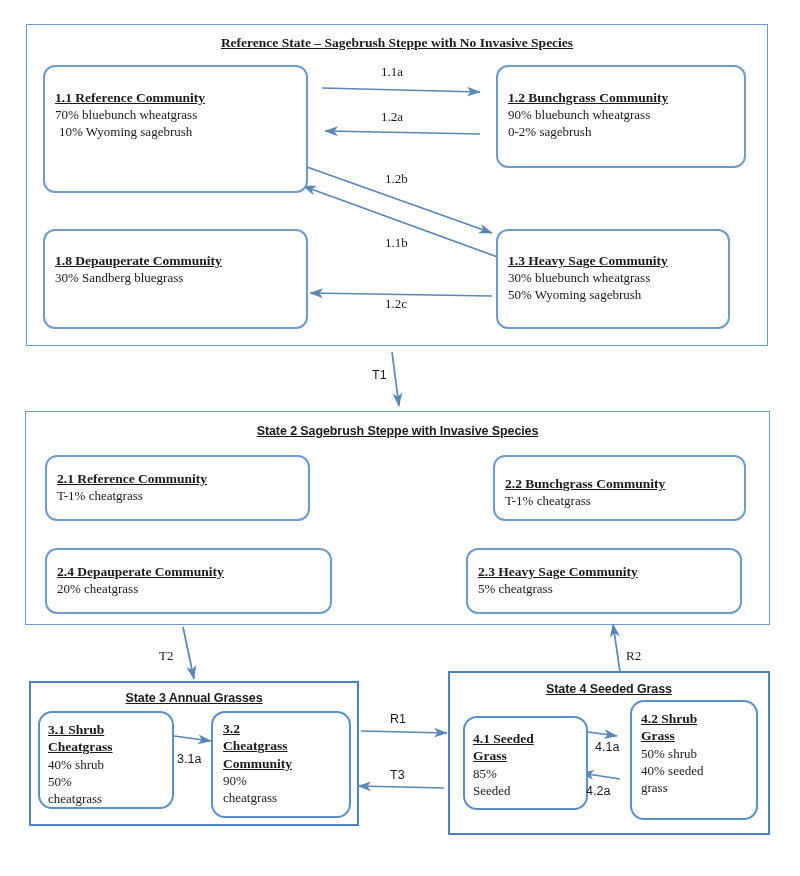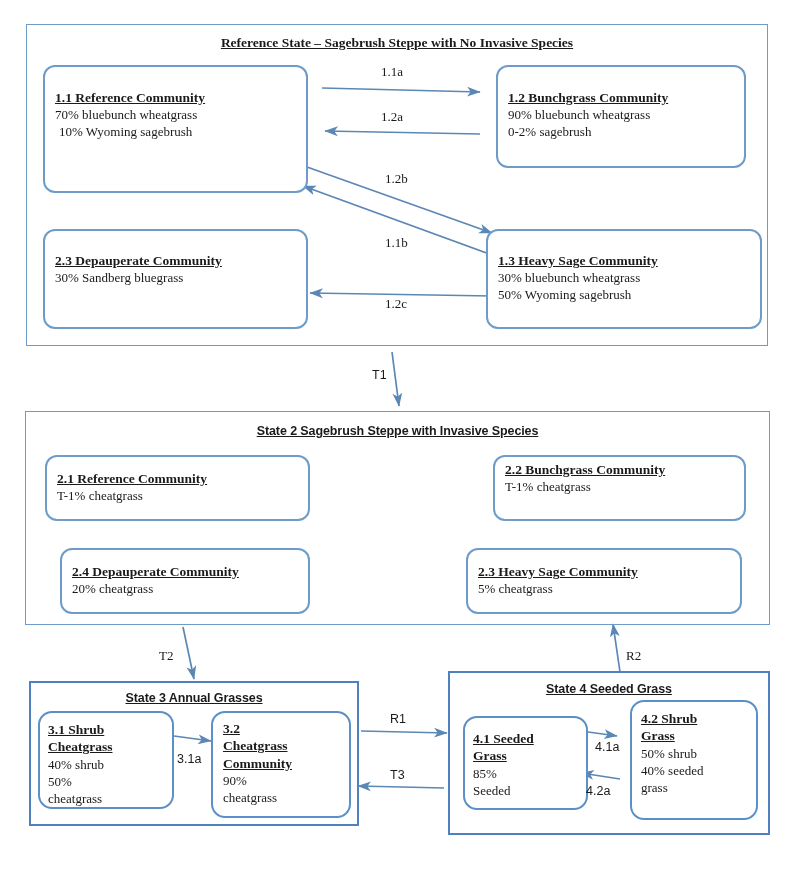--- a/index.html
+++ b/index.html
@@ -149,26 +149,26 @@
   <div class="comm-box" style="left:496px; top:65px; width:250px; height:103px;">
     <div class="comm-inner" style="top:22px;">
       <div class="comm-head">1.2 Bunchgrass Community</div>
       <div class="comm-line">90% bluebunch wheatgrass</div>
       <div class="comm-line">0-2% sagebrush</div>
     </div>
   </div>
 
   <div class="comm-box" style="left:43px; top:229px; width:265px; height:100px;">
     <div class="comm-inner" style="top:21px;">
-      <div class="comm-head">2.3 Depauperate Community</div>
+      <div class="comm-head">1.8 Depauperate Community</div>
       <div class="comm-line">30% Sandberg bluegrass</div>
     </div>
   </div>
 
-  <div class="comm-box" style="left:486px; top:229px; width:276px; height:100px;">
+  <div class="comm-box" style="left:496px; top:229px; width:234px; height:100px;">
     <div class="comm-inner" style="top:21px;">
       <div class="comm-head">1.3 Heavy Sage Community</div>
       <div class="comm-line">30% bluebunch wheatgrass</div>
       <div class="comm-line">50% Wyoming sagebrush</div>
     </div>
   </div>
 
   <div class="tlabel" style="left:381px; top:64px;">1.1a</div>
   <div class="tlabel" style="left:381px; top:109px;">1.2a</div>
   <div class="tlabel" style="left:385px; top:171px;">1.2b</div>
@@ -182,27 +182,27 @@
   </div>
 
   <div class="comm-box" style="left:45px; top:455px; width:265px; height:66px;">
     <div class="comm-inner" style="top:13px;">
       <div class="comm-head">2.1  Reference Community</div>
       <div class="comm-line">T-1% cheatgrass</div>
     </div>
   </div>
 
   <div class="comm-box" style="left:493px; top:455px; width:253px; height:66px;">
-    <div class="comm-inner" style="top:4px;font-family:Liberation Serif, serif;">
+    <div class="comm-inner" style="top:18px;font-family:Liberation Serif, serif;">
       <div class="comm-head">2.2 Bunchgrass Community</div>
       <div class="comm-line">T-1% cheatgrass</div>
     </div>
   </div>
 
-  <div class="comm-box" style="left:60px; top:548px; width:250px; height:66px;">
+  <div class="comm-box" style="left:45px; top:548px; width:287px; height:66px;">
     <div class="comm-inner" style="top:13px;">
       <div class="comm-head">2.4 Depauperate Community</div>
       <div class="comm-line">20% cheatgrass</div>
     </div>
   </div>
 
   <div class="comm-box" style="left:466px; top:548px; width:276px; height:66px;">
     <div class="comm-inner" style="top:13px;">
       <div class="comm-head">2.3 Heavy Sage Community</div>
       <div class="comm-line">5% cheatgrass</div>

